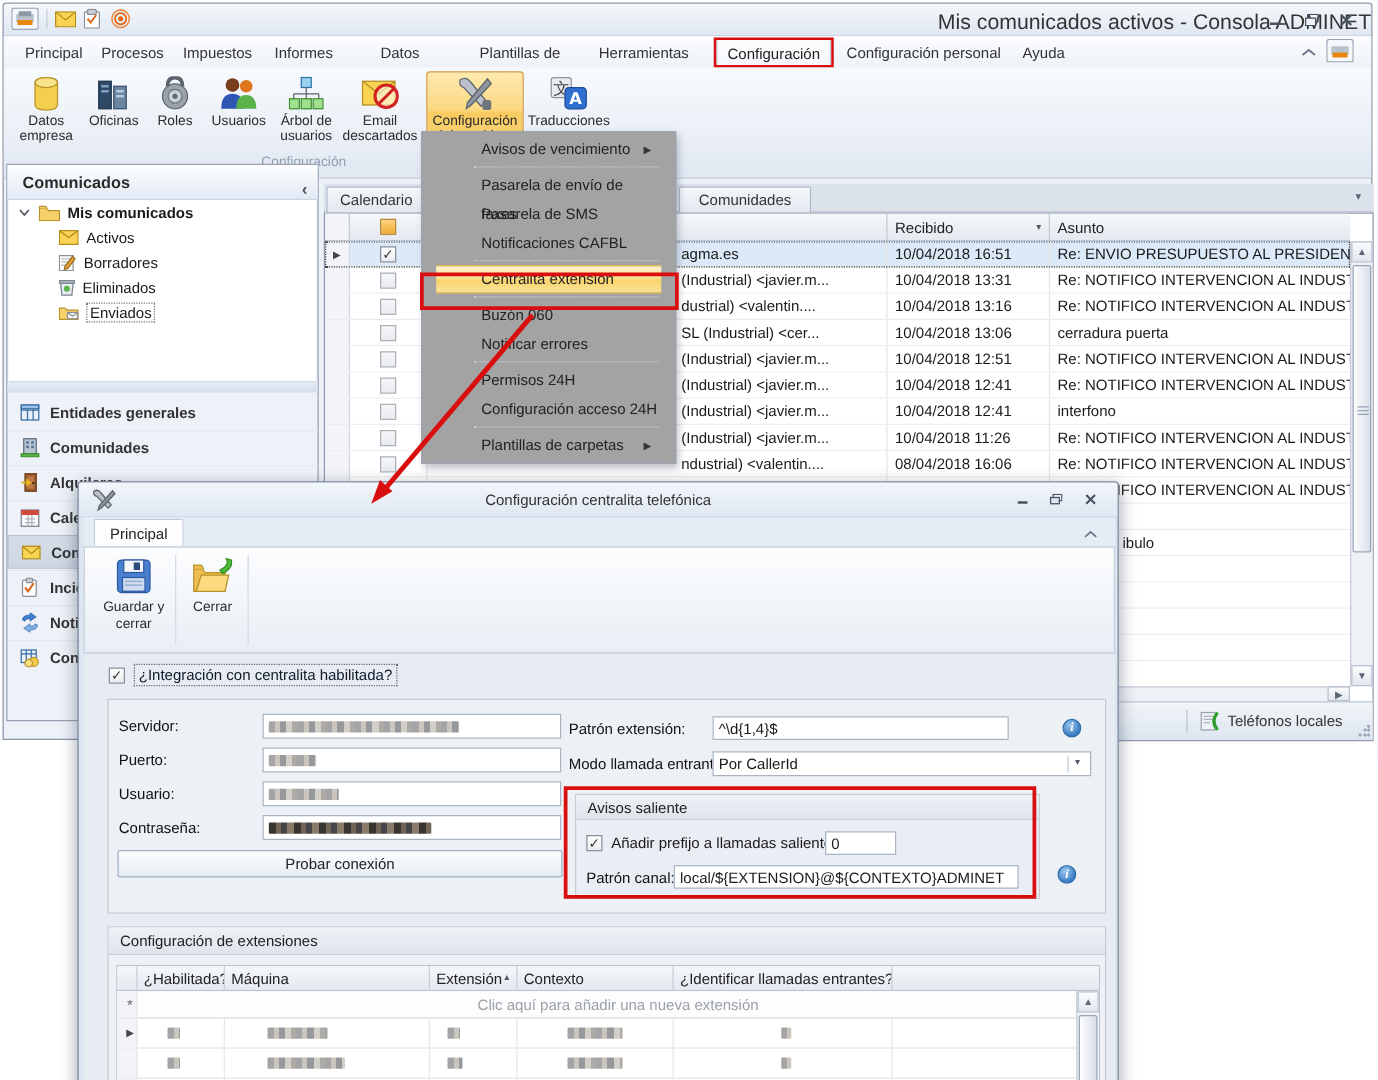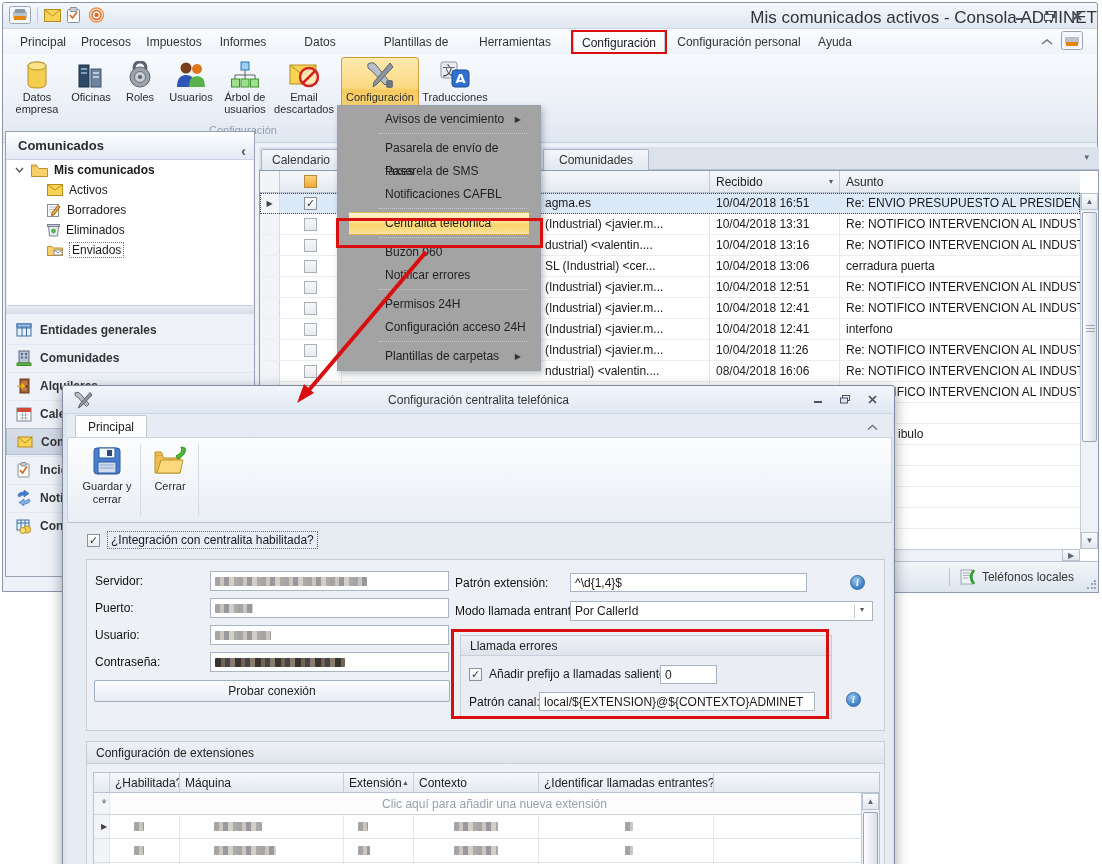--- a/index.html
+++ b/index.html
@@ -592,21 +592,21 @@
     </div>
   </div>
 
   <div class="menu">
     <div class="mitem"><span>Avisos de vencimiento</span><span class="sub">▶</span></div>
     <div class="msep"></div>
     <div class="mitem">Pasarela de envío de faxes</div>
     <div class="mitem">Pasarela de SMS</div>
     <div class="mitem">Notificaciones CAFBL</div>
     <div class="msep"></div>
-    <div class="mitem hl">Centralita telefónica</div>
+    <div class="mitem hl">Centralita extensión</div>
     <div class="msep"></div>
     <div class="mitem">Buzón 060</div>
     <div class="mitem">Notificar errores</div>
     <div class="msep"></div>
     <div class="mitem">Permisos 24H</div>
     <div class="mitem">Configuración acceso 24H</div>
     <div class="msep"></div>
     <div class="mitem"><span>Plantillas de carpetas</span><span class="sub">▶</span></div>
   </div>
 
@@ -697,21 +697,21 @@
         <div class="abs" style="left:763px;top:15px">
             <div class="info">i</div>
           </div>
         <div class="fldlabel" style="left:368px;top:44px">Modo llamada entrante:</div>
         <div class="inputbox" style="left:483px;top:41px;width:303px;height:20px">
           <span>Por CallerId</span>
           <span class="abs" style="right:3px;top:3px;width:15px;height:13px;border-left:1px solid #c2cad4;text-align:center;font-size:8px;color:#556">▾</span>
         </div>
 
         <div class="groupbox" style="left:373px;top:75px;width:372px;height:84px;background:#eaedf3">
-          <div class="grouphdr">Llamada errores</div>
+          <div class="grouphdr">Avisos saliente</div>
           <div class="abs" style="left:8px;top:31px;display:flex;align-items:center">
             <span class="cb">✓</span>
             <span style="margin-left:7px">Añadir prefijo a llamadas salientes</span>
           </div>
           <div class="inputbox" style="left:199px;top:29px;width:57px;height:19px">
               <span>0</span>
             </div>
           <div class="fldlabel" style="left:8px;top:59px">Patrón canal:</div>
           <div class="inputbox" style="left:78px;top:56px;width:276px;height:19px">
               <span>local/${EXTENSION}@${CONTEXTO}ADMINET</span>

